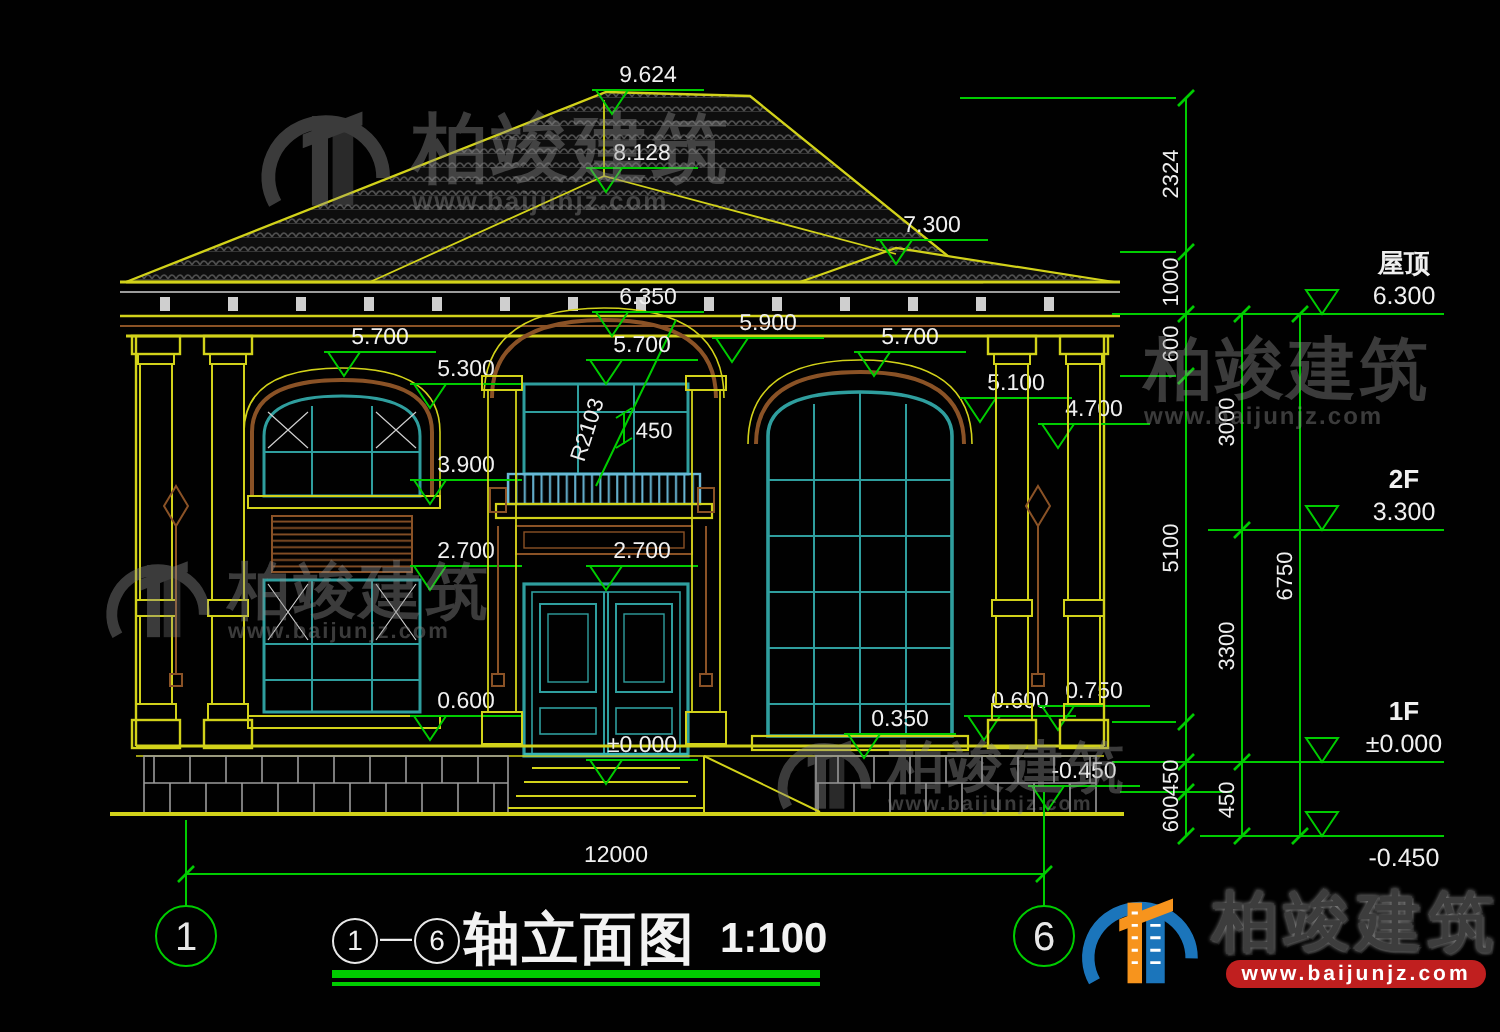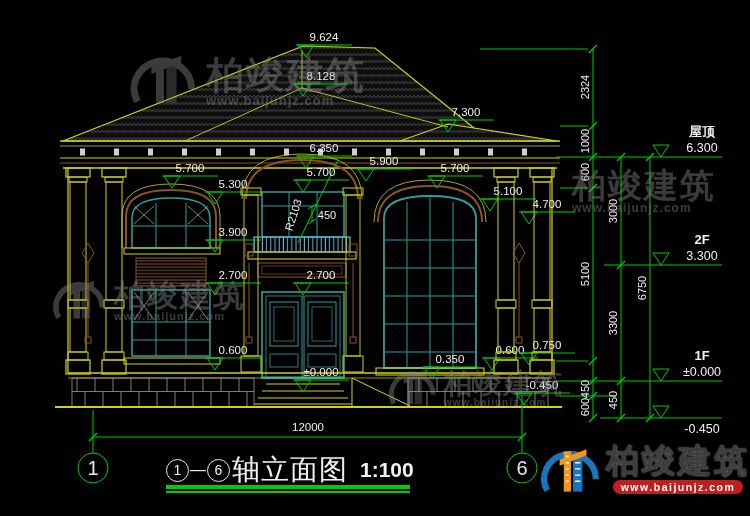--- a/index.html
+++ b/index.html
@@ -26,21 +26,21 @@
   #brandlogo .ltxt{display:flex;flex-direction:column;align-items:center;}
   #brandlogo .lbrand{font-size:33px;font-weight:bold;letter-spacing:3px;line-height:1.05;
       color:#3d3d3d;text-shadow:0 0 2px #8f8f8f, 1px 1px 0 #151515;}
   #brandlogo .lband{margin-top:1px;background:#c01f1f;border-radius:7px;padding:1px 8px;
       color:#fff;font-size:10.5px;font-weight:bold;letter-spacing:1.5px;}
   
   #title{position:absolute;left:166px;top:451px;display:flex;align-items:center;color:#f2f2f2;}
   #title .circ{width:21px;height:21px;border:1.7px solid #e8e8e8;border-radius:50%;
       font-size:14px;line-height:21px;text-align:center;flex:0 0 auto;}
   #title .dash{font-size:16px;margin:0 1px;}
-  #title .tname{font-size:28px;font-weight:normal;letter-spacing:1px;margin-left:2px;}
+  #title .tname{font-size:28px;font-weight:bold;letter-spacing:1px;margin-left:2px;}
   #title .tscale{font-size:21px;font-weight:bold;margin-left:12px;text-align:right;}
   .uline{position:absolute;left:166px;width:244px;background:#00cc00;}
 </style>
 </head>
 <body>
 
 <div id="canvas">
 
 <svg width="750" height="516" viewBox="0 0 750 516">
   <defs>

